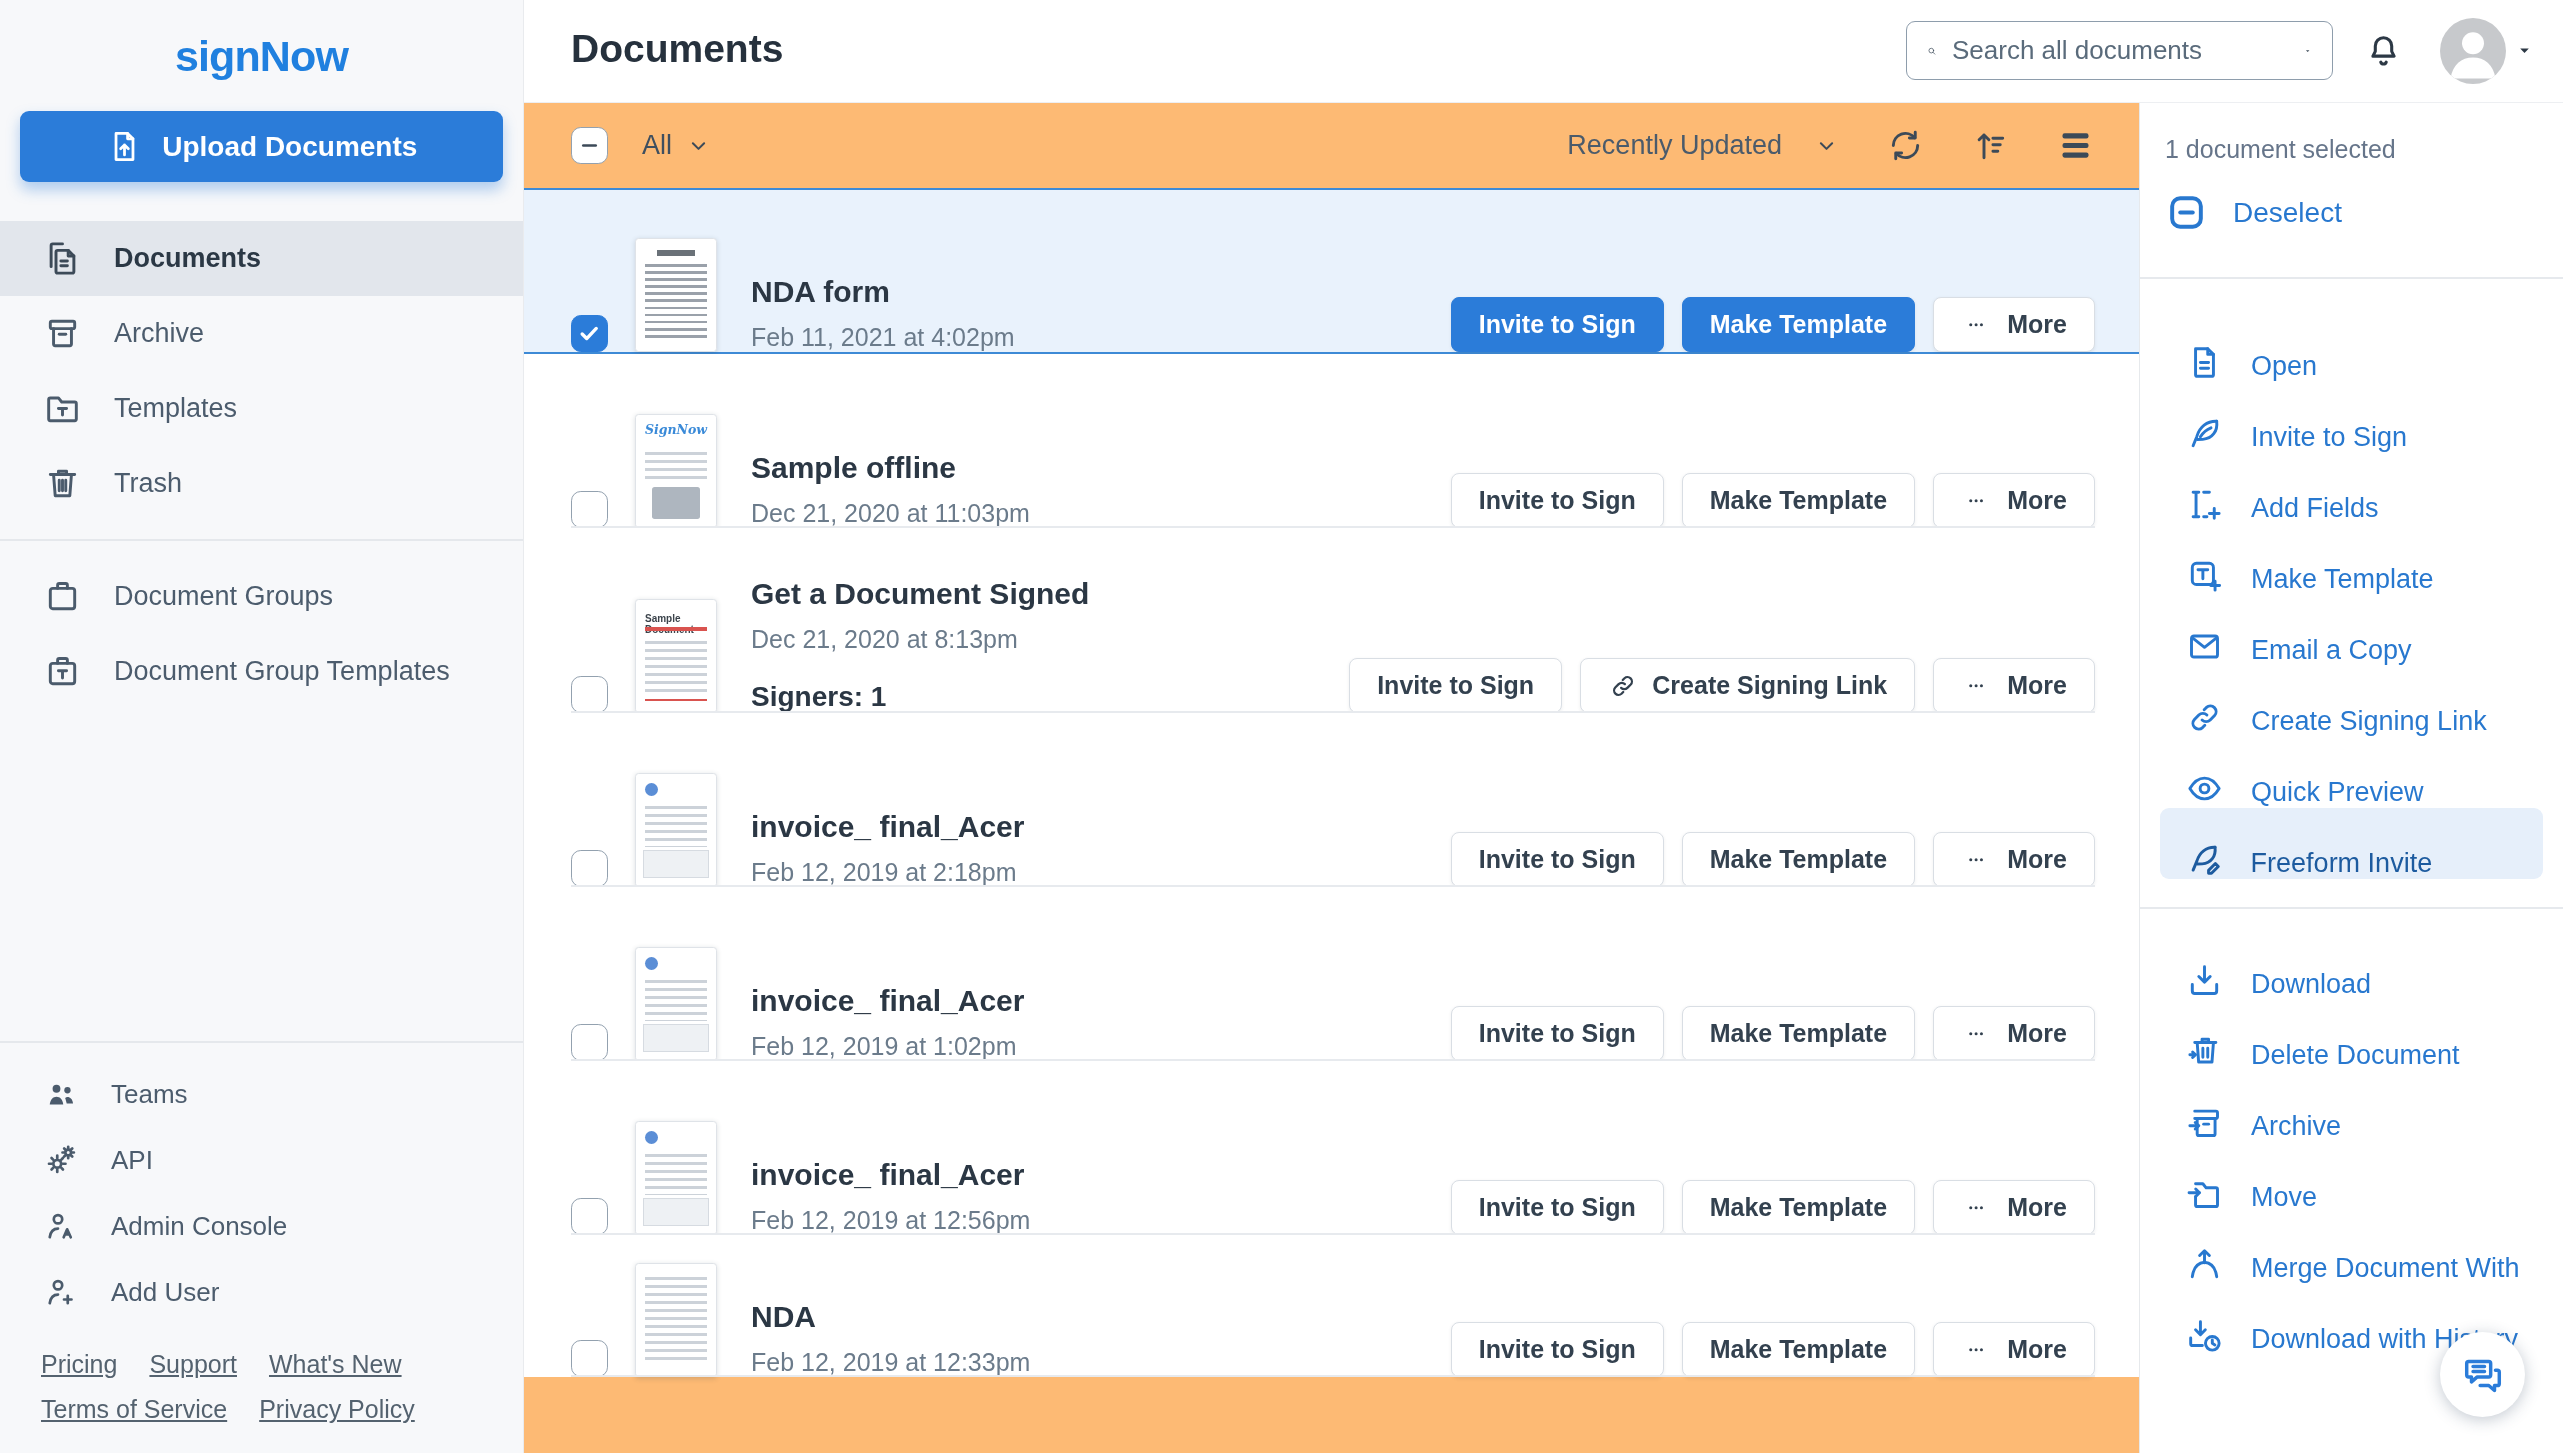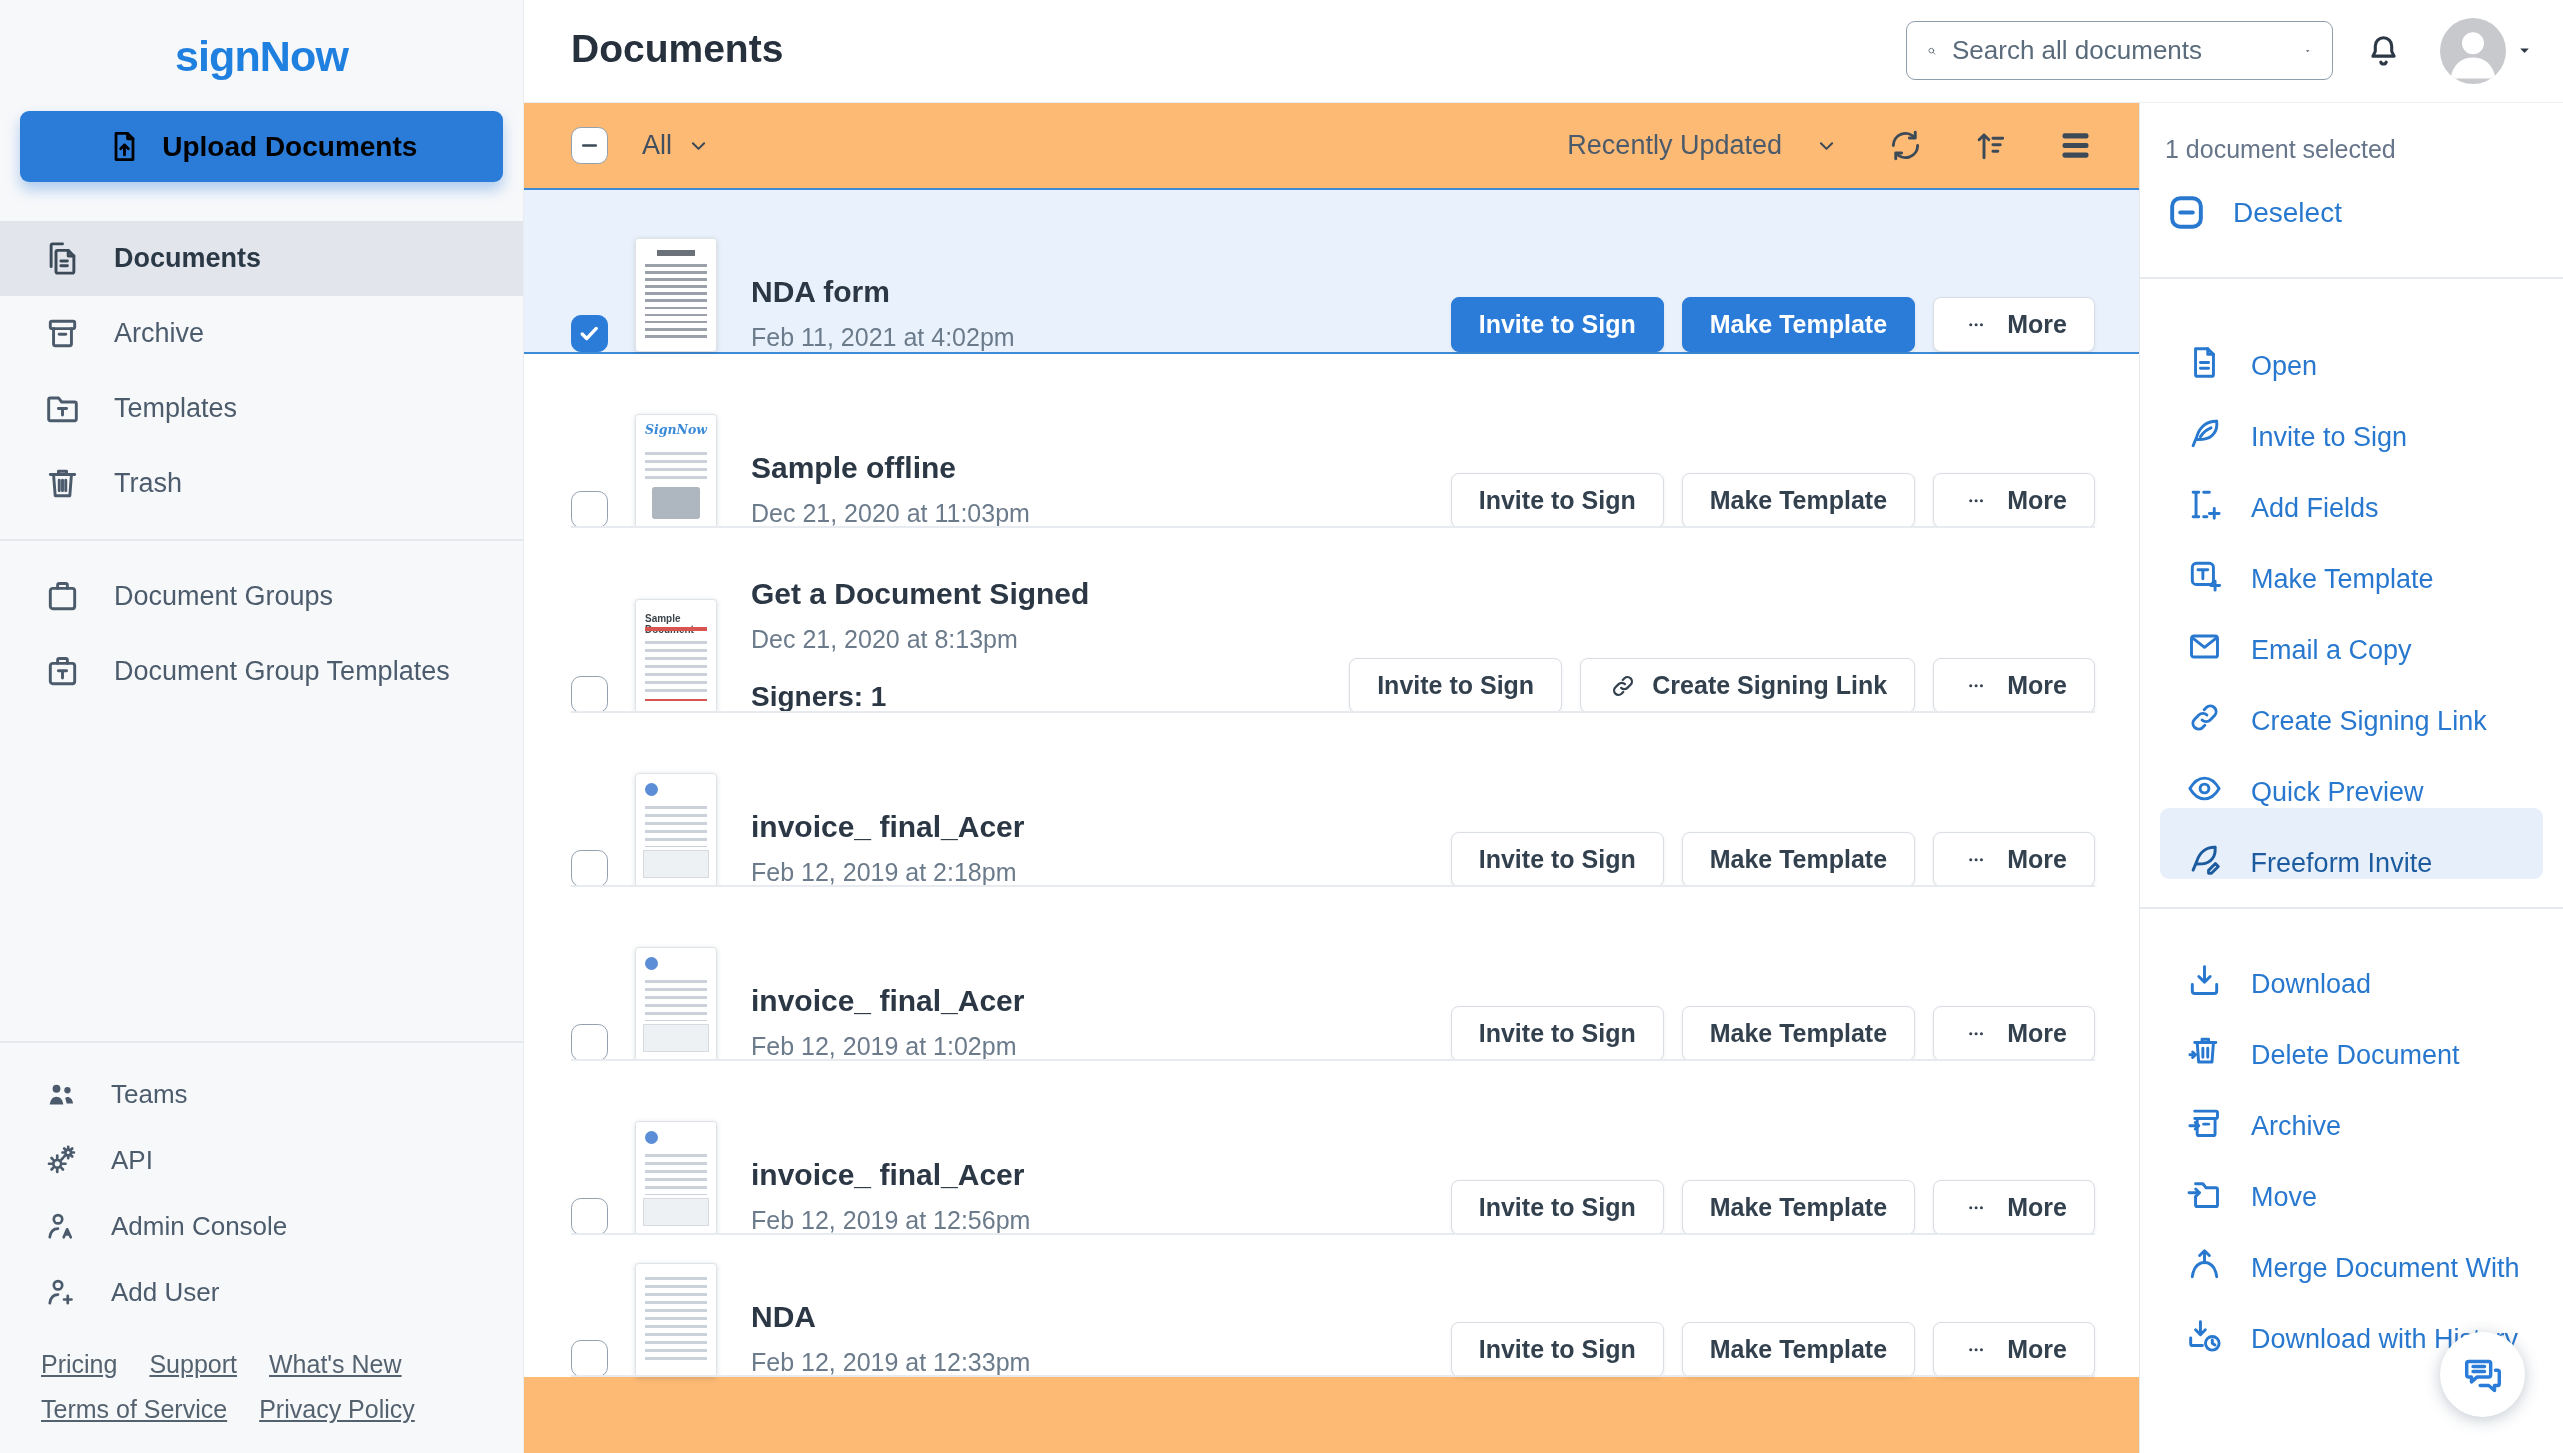--- a/index.html
+++ b/index.html
@@ -9,21 +9,21 @@
     font-family:"Liberation Sans", sans-serif; color:#2c3845;
   }
   svg { display:block; }
   .ic svg { width:100%; height:100%; fill:none; stroke:currentColor; stroke-width:1.8; stroke-linecap:round; stroke-linejoin:round; }
 
   
   .sidebar{ position:absolute; left:0; top:0; width:524px; height:1454px;
     background:#f7f8fa; border-right:1.8px solid #e9ebee; display:flex; flex-direction:column; }
   .logo{ margin:32px auto 30px; font-size:43px; font-weight:700; color:#2080df; letter-spacing:-0.9px; }
   .upload-btn{ margin:0 19.6px 39px; height:71px; flex:0 0 71px; background:#2b7cd9; border-radius:9px;
-    color:#000000; display:flex; align-items:center; justify-content:center; gap:19.6px;
+    color:#ffffff; display:flex; align-items:center; justify-content:center; gap:19.6px;
     font-size:28px; font-weight:700; box-shadow:0 7.1px 14.2px rgba(43,124,217,.35); cursor:pointer; }
   .upload-btn .ic{ width:37px; height:37px; }
   .nav-item{ height:75px; display:flex; align-items:center; gap:32px; padding-left:43px;
     font-size:27px; color:#4c5c6d; cursor:pointer; }
   .nav-item .ic{ width:39px; height:39px; color:#4b5b6c; flex:0 0 39px; }
   .nav-item.selected{ background:#e2e6ec; color:#2b3845; font-weight:700; }
   .nav-item.selected .ic{ color:#3c4a58; }
   .side-divider{ height:1.8px; background:#e5e8ec; margin:18px 0; }
   .side-spacer{ flex:1; }
   .nav-bottom .nav-item{ height:66px; font-size:26px; }

